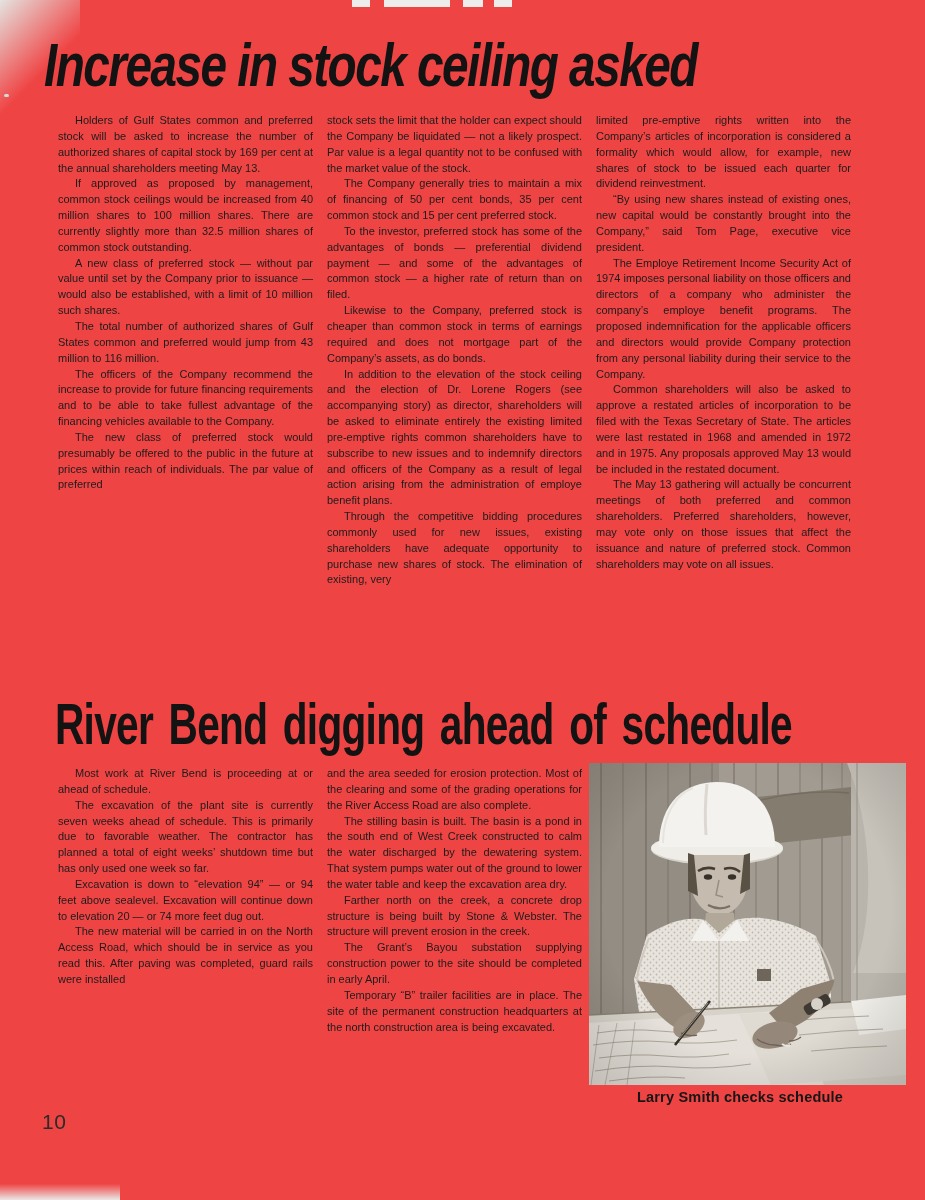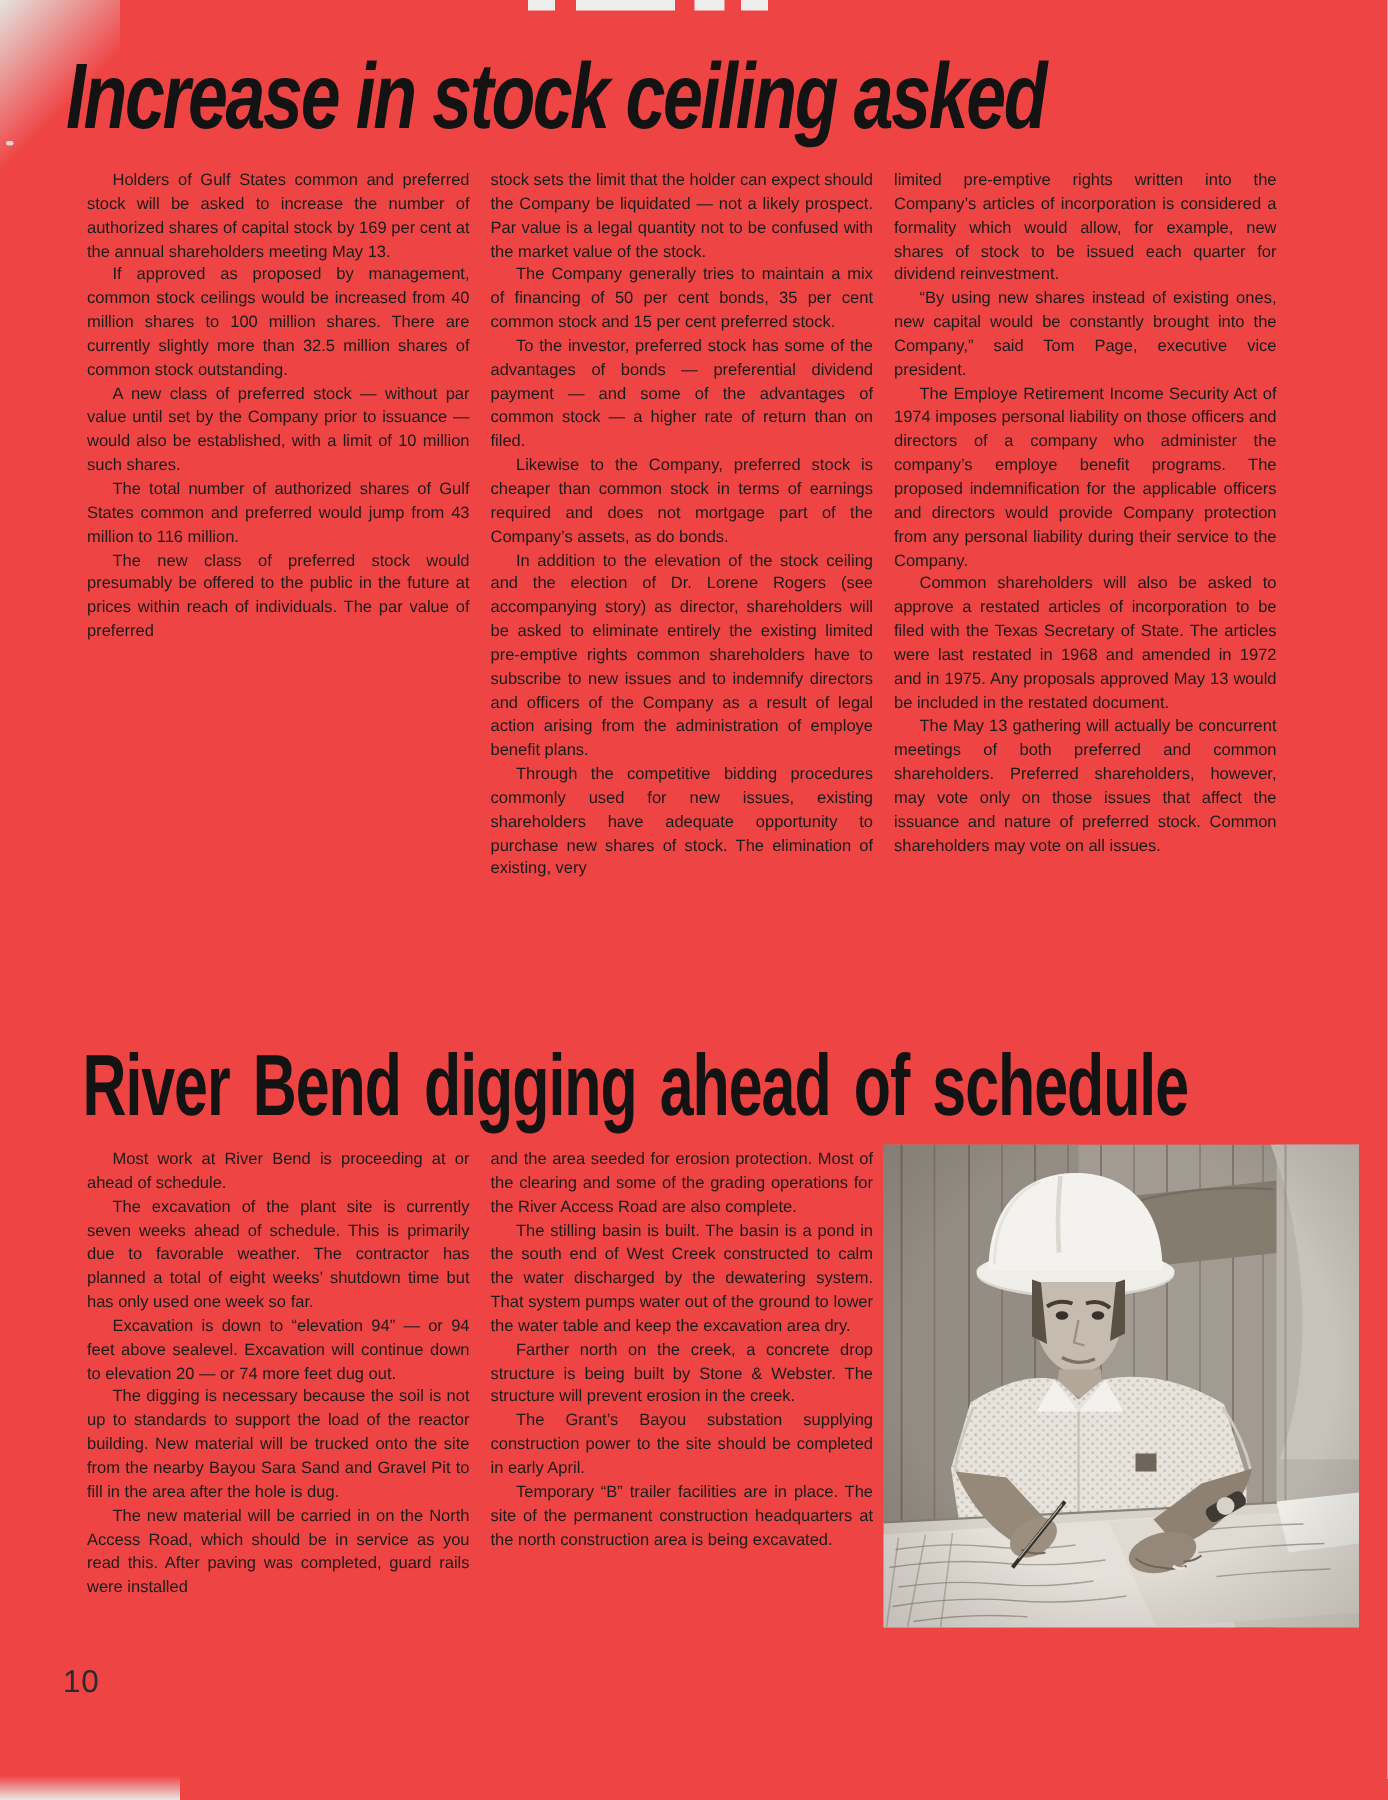--- a/index.html
+++ b/index.html
@@ -68,20 +68,21 @@
   <div class="bottom-shade"></div>
 
   <h1 class="headline1">Increase in stock ceiling asked</h1>
 
   <div class="cols cols-a1">
     <div class="col">
       <p>Holders of Gulf States common and preferred stock will be asked to increase the number of authorized shares of capital stock by 169 per cent at the annual shareholders meeting May 13.</p>
       <p>If approved as proposed by management, common stock ceilings would be increased from 40 million shares to 100 million shares. There are currently slightly more than 32.5 million shares of common stock outstanding.</p>
       <p>A new class of preferred stock — without par value until set by the Company prior to issuance — would also be established, with a limit of 10 million such shares.</p>
       <p>The total number of authorized shares of Gulf States common and preferred would jump from 43 million to 116 million.</p>
+      <p>The officers of the Company recommend the increase to provide for future financing requirements and to be able to take fullest advantage of the financing vehicles available to the Company.</p>
       <p>The new class of preferred stock would presumably be offered to the public in the future at prices within reach of individuals. The par value of preferred</p>
     </div>
     <div class="col">
       <p class="cont">stock sets the limit that the holder can expect should the Company be liquidated — not a likely prospect. Par value is a legal quantity not to be confused with the market value of the stock.</p>
       <p>The Company generally tries to maintain a mix of financing of 50 per cent bonds, 35 per cent common stock and 15 per cent preferred stock.</p>
       <p>To the investor, preferred stock has some of the advantages of bonds — preferential dividend payment — and some of the advantages of common stock — a higher rate of return than on filed.</p>
       <p>Likewise to the Company, preferred stock is cheaper than common stock in terms of earnings required and does not mortgage part of the Company’s assets, as do bonds.</p>
       <p>In addition to the elevation of the stock ceiling and the election of Dr. Lorene Rogers (see accompanying story) as director, shareholders will be asked to eliminate entirely the existing limited pre-emptive rights common shareholders have to subscribe to new issues and to indemnify directors and officers of the Company as a result of legal action arising from the administration of employe benefit plans.</p>
       <p>Through the competitive bidding procedures commonly used for new issues, existing shareholders have adequate opportunity to purchase new shares of stock. The elimination of existing, very</p>
     </div>
@@ -94,21 +95,20 @@
     </div>
   </div>
 
   <h2 class="headline2">River Bend digging ahead of schedule</h2>
 
   <div class="cols cols-a2">
     <div class="col">
       <p>Most work at River Bend is proceeding at or ahead of schedule.</p>
       <p>The excavation of the plant site is currently seven weeks ahead of schedule. This is primarily due to favorable weather. The contractor has planned a total of eight weeks’ shutdown time but has only used one week so far.</p>
       <p>Excavation is down to “elevation 94” — or 94 feet above sealevel. Excavation will continue down to elevation 20 — or 74 more feet dug out.</p>
-      <p>The digging is necessary because the soil is not up to standards to support the load of the reactor building. New material will be trucked onto the site from the nearby Bayou Sara Sand and Gravel Pit to fill in the area after the hole is dug.</p>
       <p>The new material will be carried in on the North Access Road, which should be in service as you read this. After paving was completed, guard rails were installed</p>
     </div>
     <div class="col">
       <p class="cont">and the area seeded for erosion protection. Most of the clearing and some of the grading operations for the River Access Road are also complete.</p>
       <p>The stilling basin is built. The basin is a pond in the south end of West Creek constructed to calm the water discharged by the dewatering system. That system pumps water out of the ground to lower the water table and keep the excavation area dry.</p>
       <p>Farther north on the creek, a concrete drop structure is being built by Stone &amp; Webster. The structure will prevent erosion in the creek.</p>
       <p>The Grant’s Bayou substation supplying construction power to the site should be completed in early April.</p>
       <p>Temporary “B” trailer facilities are in place. The site of the permanent construction headquarters at the north construction area is being excavated.</p>
     </div>
   </div>
@@ -209,16 +209,17 @@
       <rect x="214" y="236" width="28" height="11" rx="4" fill="#3e3932" transform="rotate(-30 228 241)"></rect>
       <circle cx="228" cy="241" r="6" fill="#d6d2ca"></circle>
       <ellipse cx="186" cy="272" rx="23" ry="13" fill="#95887a" transform="rotate(-14 186 272)"></ellipse>
       <path d="M168 276 q8 6 18 6 M186 282 q8 2 16 -1 M200 278 q7 0 12 -4" stroke="#6e6356" stroke-width="1.3" fill="none"></path>
       <path d="M193 281 q4 3 8 1" stroke="#e9e6e0" stroke-width="2" fill="none"></path>
 
       <rect width="317" height="322" fill="url(#vig)"></rect>
     </svg>
   </div>
 
+  <div class="caption">Larry Smith checks schedule</div>
 
   <div class="pagenum">10</div>
 
 </div>
 
 </body></html>

